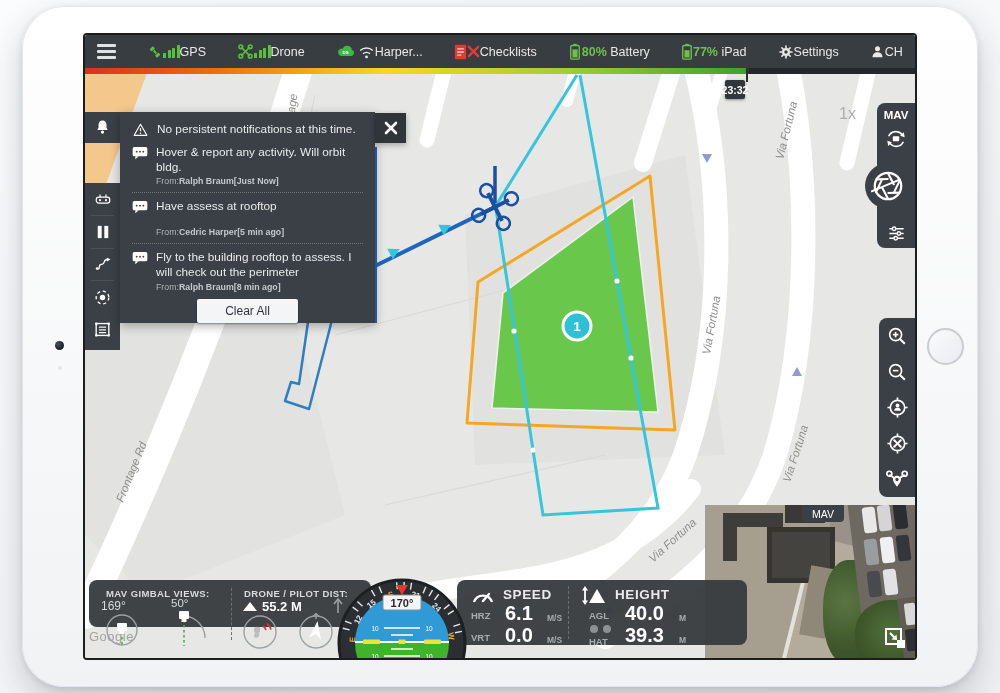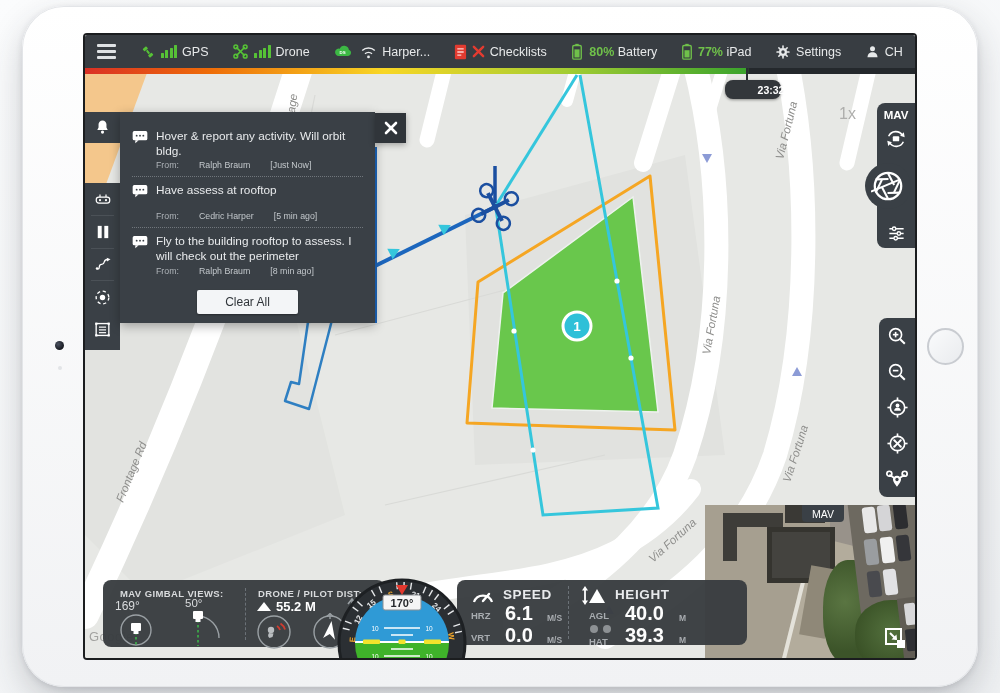--- a/index.html
+++ b/index.html
@@ -13,48 +13,48 @@
   .home{position:absolute;left:905px;top:322px;width:33px;height:33px;border-radius:50%;
         border:2.5px solid #c9ccd1;background:linear-gradient(135deg,#fafbfc,#e9ebee);}
   .screen{position:absolute;left:63px;top:29px;width:830px;height:623px;background:#e7e8e5;overflow:hidden;
           box-shadow:0 0 0 2px #1b1d1f;border-radius:2px;}
   .abs{position:absolute;}
   svg{display:block;}
   
   .topbar{position:absolute;left:0;top:0;width:830px;height:33px;background:#383d42;z-index:20;
           display:flex;align-items:center;color:#e7e9ea;font-size:12.5px;padding:0 12px;box-sizing:border-box;
           justify-content:space-between;}
-  .tb-item{display:flex;align-items:center;gap:5px;white-space:nowrap;}
+  .tb-item{display:flex;align-items:center;white-space:nowrap;}
   .pct{color:#6fc04a;font-weight:bold;}
   .bars{display:flex;align-items:flex-end;gap:1.5px;height:13px;}
   .bars i{display:block;width:3px;background:#56c236;border-radius:.5px;}
   .burger i{display:block;width:19px;height:2.5px;background:#dfe2e4;margin:3.5px 0;border-radius:1px;}
   
   .timeline{position:absolute;left:0;top:33px;width:830px;height:6px;z-index:19;
     background:linear-gradient(90deg,#da3025 0%,#ee6c08 15%,#f8d625 36%,#a4cd33 58%,#3aa32c 79.7%,#24282c 80%,#24282c 100%);}
   .ttick{position:absolute;left:661px;top:33px;width:2px;height:14px;background:#2a2e32;z-index:19;}
   .tbadge{position:absolute;left:640px;top:45px;width:20px;height:19px;background:#33373b;color:#fff;
           font-size:10.5px;font-weight:bold;display:flex;align-items:center;justify-content:center;
-          border-radius:8px;z-index:19;box-shadow:0 1px 3px rgba(0,0,0,.4);padding-left:36px;}
+          border-radius:2px;z-index:19;box-shadow:0 1px 3px rgba(0,0,0,.4);}
   .zoomlvl{position:absolute;left:754px;top:70px;color:#aeaeac;font-size:16px;z-index:3;}
   
   .railbox{position:absolute;left:0;width:35px;background:#3a4046;z-index:8;display:flex;flex-direction:column;align-items:center;}
   .railbtn{width:35px;height:32px;display:flex;align-items:center;justify-content:center;}
   .railsep{width:23px;height:1px;background:#4b5157;}
   
   .notif{position:absolute;left:35px;top:77px;width:255px;height:211px;background:#3a4046;z-index:9;
          color:#e8eaec;box-sizing:border-box;padding:10px 12px 8px 12px;box-shadow:0 3px 10px rgba(0,0,0,.3);}
   .notif-close{position:absolute;left:290px;top:78px;width:31px;height:30px;background:#30353a;z-index:9;
          display:flex;align-items:center;justify-content:center;cursor:pointer;box-shadow:0 2px 6px rgba(0,0,0,.3);}
   .nrow{display:flex;gap:8px;align-items:flex-start;}
   .ntitle{font-size:11.8px;line-height:1.25;}
   .nfrom{font-size:8.8px;color:#aeb3b8;margin-top:2px;}
-  .nfrom b{font-weight:normal;color:#c3c8cc;margin-left:20px;}
+  .nfrom b{font-weight:bold;color:#c3c8cc;margin-left:0;}
   .ndiv{border-top:1px dotted #70767c;margin:6px 0;}
-  .clearall{display:block;margin:14px auto 0 auto;background:#f3f5f7;color:#30353a;border:none;
+  .clearall{display:block;margin:7px auto 0 auto;background:#f3f5f7;color:#30353a;border:none;
             font-size:12px;padding:5px 28px;border-radius:2px;font-family:inherit;box-shadow:0 1px 2px rgba(0,0,0,.35);}
   .bluebar{position:absolute;left:288px;top:112px;width:4px;height:176px;background:#1c66bd;z-index:8;}
   
   .rpanel{position:absolute;background:#3a4046;z-index:8;border-radius:8px 0 0 8px;display:flex;
           flex-direction:column;align-items:center;color:#fff;}
   .rbtn{width:34px;height:35px;display:flex;align-items:center;justify-content:center;}
   .shutterwrap{position:absolute;left:-12px;top:60px;width:46px;height:46px;border-radius:50%;background:#3a4046;
                display:flex;align-items:center;justify-content:center;}
   
   .bpanel{position:absolute;background:rgba(56,60,64,.96);border-radius:8px;z-index:10;color:#e8eaec;}
@@ -343,20 +343,28 @@
                 <rect x="18.4" y="3.3" width="2.8" height="2.8"></rect>
                 <rect x="2.8" y="18" width="2.8" height="2.8"></rect>
                 <rect x="18.4" y="18" width="2.8" height="2.8"></rect>
               </g>
             </svg>
       </div>
     </div>
 
     <div class="bluebar"></div>
     <div class="notif">
+      <div class="nrow">
+        <svg width="17" height="16" viewBox="0 0 24 24" style="flex:none">
+          <path d="M12,3.5 L21.5,20 H2.5 Z" fill="none" stroke="#fff" stroke-width="1.7" stroke-linejoin="round"></path>
+          <line x1="12" y1="9.5" x2="12" y2="14" stroke="#fff" stroke-width="1.8"></line>
+          <circle cx="12" cy="16.8" r="1.1" fill="#fff"></circle>
+            </svg>
+        <div class="ntitle">No persistent notifications at this time.</div>
+      </div>
       <div style="height:7px"></div>
       <div class="nrow">
         <svg width="16" height="14" viewBox="0 0 24 20" style="flex:none;margin-top:1px">
           <rect x="1" y="1" width="22" height="14" rx="2.5" fill="#fff"></rect>
               <polygon points="5,15 5,19.5 10,15" fill="#fff"></polygon>
           <g fill="#3a4046">
                 <circle cx="7" cy="8" r="1.4"></circle>
                 <circle cx="12" cy="8" r="1.4"></circle>
                 <circle cx="17" cy="8" r="1.4"></circle>
               </g>
@@ -546,21 +554,21 @@
       <div class="pipexp">
         <svg width="24" height="24" viewBox="0 0 24 24">
           <rect x="3" y="3" width="15" height="15" fill="none" stroke="#fff" stroke-width="2"></rect>
           <rect x="14" y="14" width="8" height="8" fill="#fff"></rect>
           <line x1="7" y1="7" x2="13" y2="13" stroke="#fff" stroke-width="2"></line>
           <polygon points="13.5,8.5 14,14 8.5,13.5" fill="#fff"></polygon>
             </svg>
       </div>
     </div>
 
-    <div class="bpanel" style="left:18px;top:545px;width:282px;height:67px;">
+    <div class="bpanel" style="left:4px;top:545px;width:282px;height:47px;">
       <div class="btitle" style="left:17px;top:8px;">MAV GIMBAL VIEWS:</div>
       <div style="position:absolute;left:12px;top:19px;font-size:12px;color:#d9dbdd;">169°</div>
       <div style="position:absolute;left:82px;top:17px;font-size:11.5px;color:#d9dbdd;">50°</div>
       <svg class="abs" style="left:14px;top:33px;" width="38" height="34" viewBox="0 0 38 34">
         <circle cx="19" cy="17" r="15" fill="none" stroke="#9aa0a4" stroke-width="1.4"></circle>
         <line x1="19" y1="19" x2="19" y2="33" stroke="#3db54a" stroke-width="1.6" stroke-dasharray="2.5 2.5"></line>
         <rect x="14" y="10" width="10" height="8" rx="1" fill="#fff"></rect>
             <rect x="16.5" y="18" width="5" height="3" fill="#fff"></rect>
           </svg>
       <svg class="abs" style="left:72px;top:30px;" width="46" height="37" viewBox="0 0 46 37">

